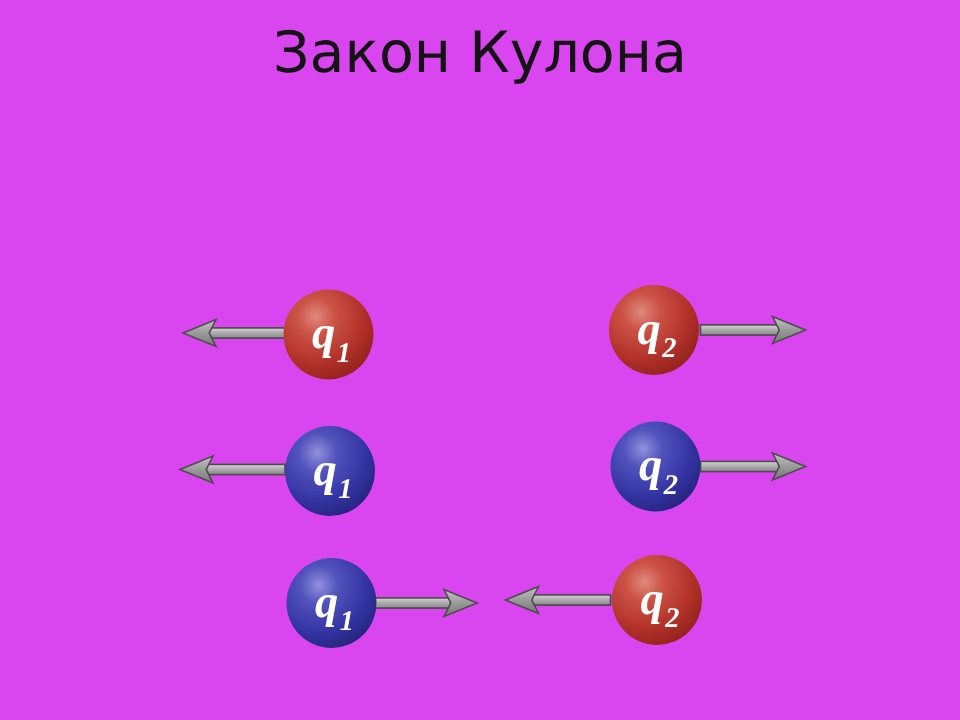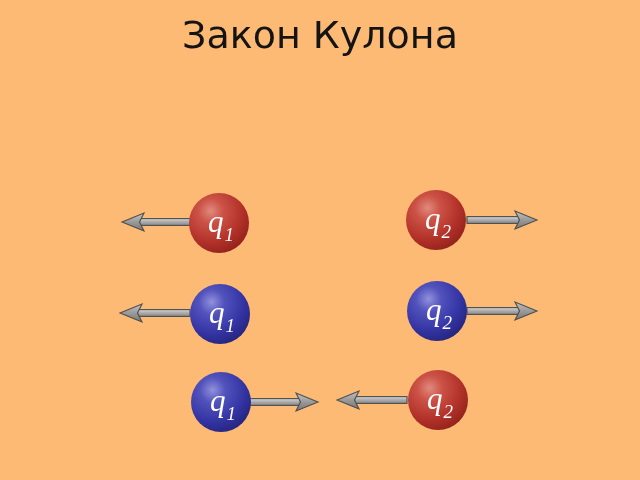--- a/index.html
+++ b/index.html
@@ -1,20 +1,20 @@
 <!DOCTYPE html>
 <html><head>
 <meta charset="utf-8">
 <style>
   html, body { margin: 0; padding: 0; background: #ffffff; }
   #stage {
     position: relative;
     width: 640px;
     height: 480px;
-    background: #fdba74;
+    background: #d946ef;
     overflow: hidden;
     font-family: "DejaVu Sans", sans-serif;
   }
   .title {
     position: absolute;
     top: 13px;
     left: 0;
     width: 100%;
     text-align: center;
     font-size: 38px;
@@ -25,20 +25,21 @@
   #arrow-layer {
     position: absolute;
     left: 0; top: 0;
     width: 640px; height: 480px;
   }
   .sphere {
     position: absolute;
     width: 60px;
     height: 60px;
     border-radius: 50%;
+    font-weight: bold;
   }
   .sphere.red {
     background: radial-gradient(circle at 36% 30%,
       #e08a7e 0%, #cc5246 22%, #b23129 55%, #871d17 88%, #6e1511 100%);
   }
   .sphere.blue {
     background: radial-gradient(circle at 36% 30%,
       #9191dc 0%, #5353bd 22%, #3434a4 55%, #1f1f70 88%, #181858 100%);
   }
   .qlabel {

